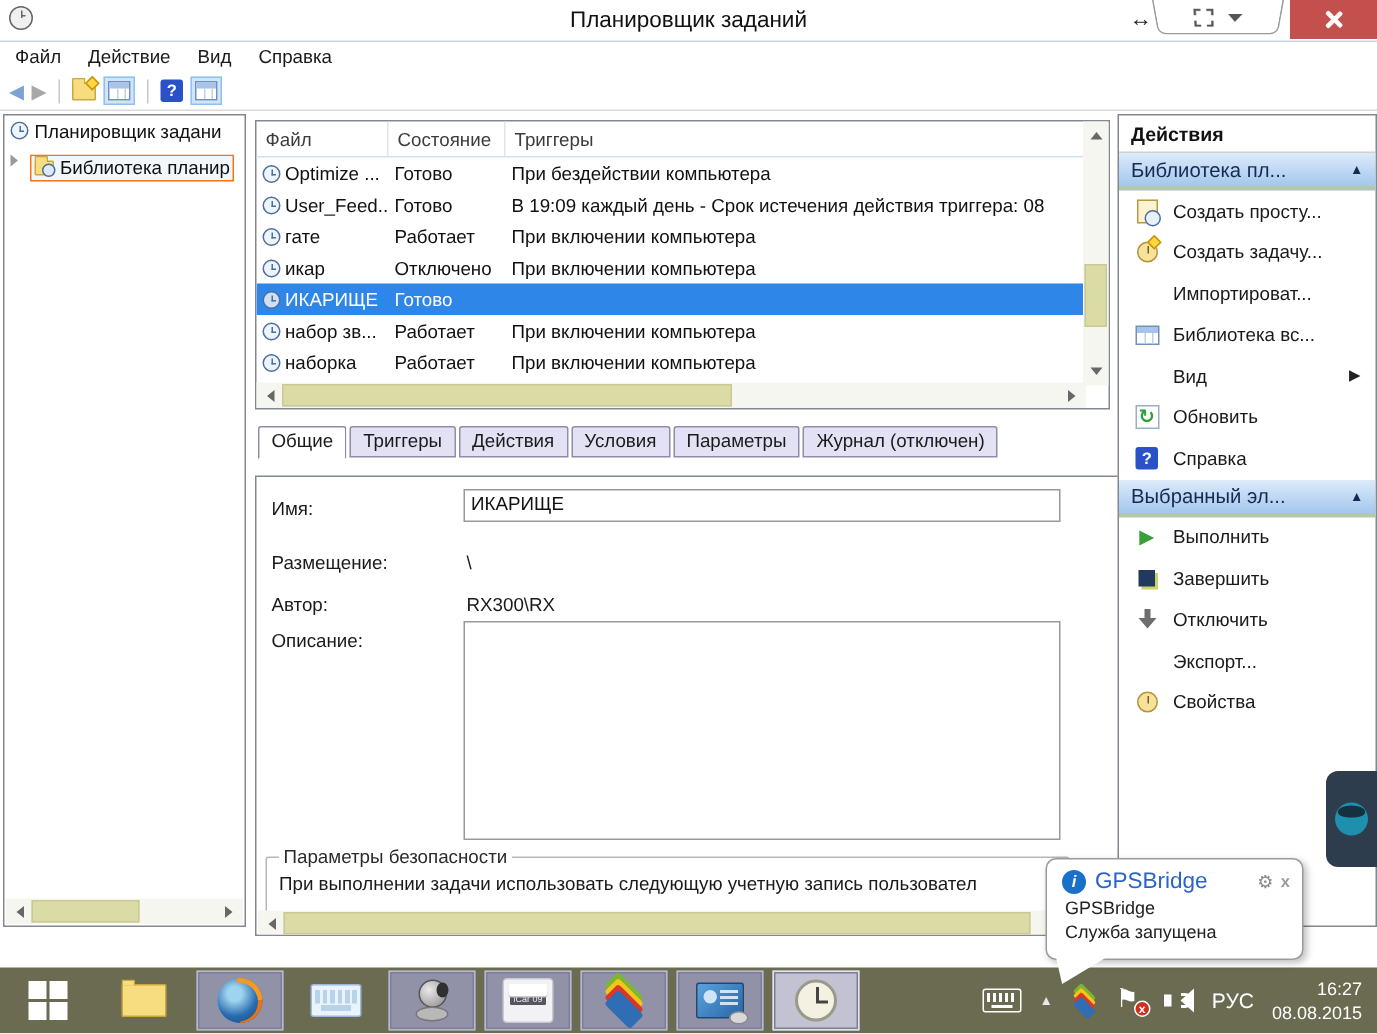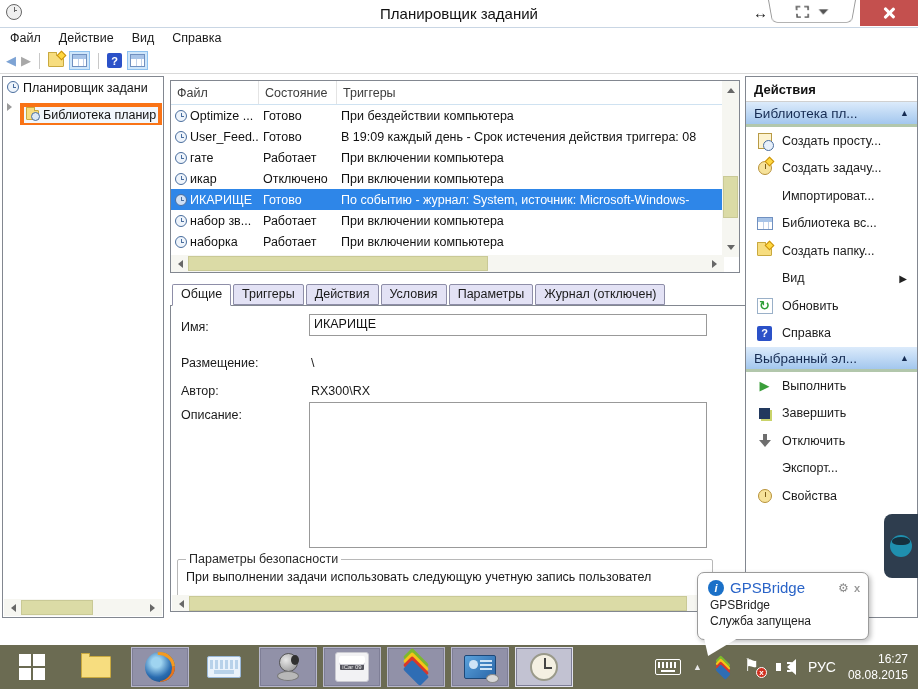--- a/index.html
+++ b/index.html
@@ -51,21 +51,21 @@
   .sb-h{position:absolute;height:17px;background:var(--scroll-track);display:flex;align-items:center}
   .sb-v{position:absolute;width:17px;background:var(--scroll-track);display:flex;flex-direction:column;align-items:center}
   .sb-btn{width:17px;height:17px;display:flex;align-items:center;justify-content:center;flex:none}
   .thumb-h{height:15px;background:var(--scroll-thumb);border:1px solid #c9c996}
   .thumb-v{width:15px;background:var(--scroll-thumb);border:1px solid #c9c996}
 
   
   .panel{position:absolute;background:#fff;border:1px solid var(--panel-border)}
   #left-panel{left:2px;top:76px;width:162px;height:542px}
   .tree-row{display:flex;align-items:flex-start;gap:4px;height:22px;padding-left:4px;font-size:12.5px;color:#111;white-space:nowrap;overflow:hidden}
-  .tree-sel{border:4px solid #f97316;background:#f2f7fc;padding:1px 2px;display:flex;align-items:center;gap:4px}
+  .tree-sel{border:1px solid #f97316;background:#f2f7fc;padding:1px 2px;display:flex;align-items:center;gap:4px}
   .expander{width:0;height:0;border:4px solid transparent;border-left:5px solid #9a9a9a;flex:none}
   .fold-clk{position:relative}
   .fold-clk::after{content:"";position:absolute;right:-2px;bottom:-2px;width:7px;height:7px;border-radius:50%;background:#dce9f6;border:1px solid #4a6e9e}
 
   
   #list-panel{left:170px;top:80px;width:570px;height:193px}
   .lp-head{display:flex;height:24px;align-items:center;border-bottom:1px solid #cfe2f1;font-size:12.5px;color:#3c3c3c}
   .lp-head>div{padding-left:6px;border-right:1px solid #e4e4e4;height:100%;display:flex;align-items:center}
   .col-name{width:88px;flex:none}.col-state{width:78px;flex:none}.col-trig{flex:1;border-right:none!important}
   .lrow{display:flex;height:21px;align-items:center;font-size:12.5px;color:#111;white-space:nowrap}
@@ -74,21 +74,21 @@
   .lrow.selected{background:var(--selection);color:#fff}
   .lrow.selected .clk{background:#cfe0f5}
   .list-rows{position:absolute;left:0;top:24px;right:17px;bottom:17px;overflow:hidden}
   #list-vsb{right:0;top:0;height:176px}
   #list-hsb{left:0;bottom:0;width:553px}
 
   
   .tabs{position:absolute;left:172px;top:284px;display:flex;gap:2px;font-size:12.5px;z-index:3}
   .tab{height:21px;padding:2px 8px 0;border:1px solid #8e8ea8;background:var(--tab-inactive);color:#1a1a1a;border-radius:2px 2px 0 0}
   .tab.active{background:#fff;border-bottom:1px solid #fff;height:22px;position:relative;top:0}
-  #form-panel{left:170px;top:305px;width:676px;height:307px;overflow:hidden}
+  #form-panel{left:170px;top:317px;width:676px;height:307px;overflow:hidden}
   .f-label{position:absolute;font-size:12.5px;color:#1a1a1a}
   .f-value{position:absolute;font-size:12.5px;color:#1a1a1a}
   .f-input{position:absolute;border:1px solid #999;background:#fff;font-size:12.5px;color:#111;padding:2px 4px}
   fieldset.sec{position:absolute;left:6px;top:246px;width:536px;height:70px;border:1px solid #b8b8b8;border-radius:2px;padding:4px 8px}
   fieldset.sec legend{font-size:12.5px;color:#2a2a2a;padding:0 3px}
   .sec-text{font-size:12.5px;color:#1a1a1a;white-space:nowrap;overflow:hidden}
   #form-vsb{right:1px;top:1px;height:288px}
   #form-hsb{left:1px;top:289px;width:551px}
 
   
@@ -293,21 +293,20 @@
           </div>
         <div class="col-state">Отключено</div>
         <div class="col-trig">При включении компьютера</div>
       </div>
       <div class="lrow selected">
         <div class="col-name">
             <span class="clk"></span>
             <span>ИКАРИЩЕ</span>
           </div>
         <div class="col-state">Готово</div>
-        <div class="col-trig">По событию - журнал: System, источник: Microsoft-Windows-</div>
       </div>
       <div class="lrow">
         <div class="col-name">
             <span class="clk"></span>
             <span>набор зв...</span>
           </div>
         <div class="col-state">Работает</div>
         <div class="col-trig">При включении компьютера</div>
       </div>
       <div class="lrow">
@@ -404,26 +403,20 @@
       <span class="spacer"></span>
       <span>Импортироват...</span>
     </div>
     <div class="ap-item">
       <span class="ai">
           <span class="ic-table"></span>
         </span>
       <span>Библиотека вс...</span>
     </div>
     <div class="ap-item">
-      <span class="ai">
-          <span class="folder spark"></span>
-        </span>
-      <span>Создать папку...</span>
-    </div>
-    <div class="ap-item">
       <span class="spacer"></span>
       <span>Вид</span>
       <span class="sub-arrow">▶</span>
     </div>
     <div class="ap-item">
       <span class="ai">
           <span class="ic-refresh-box">↻</span>
         </span>
       <span>Обновить</span>
     </div>

